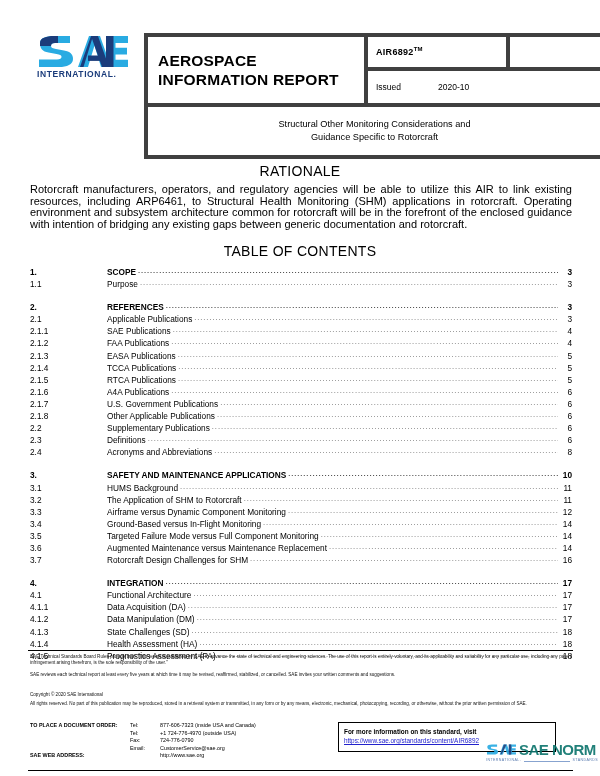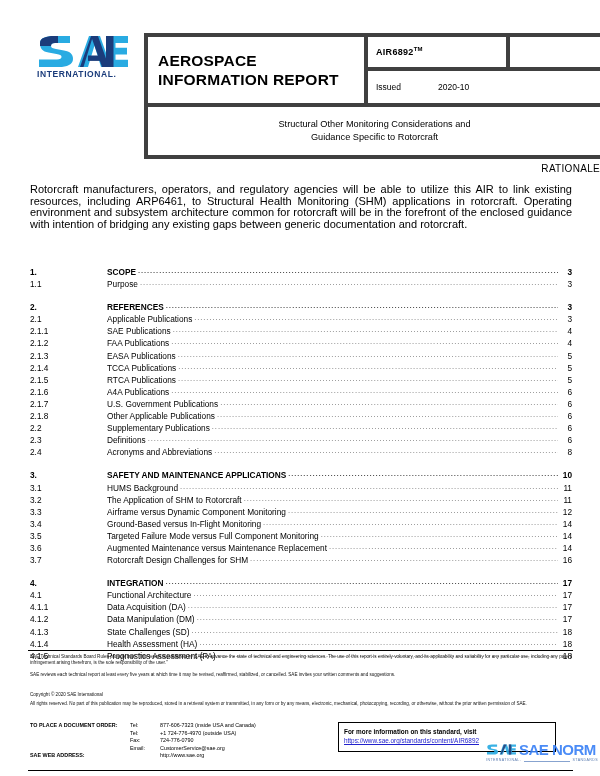--- a/index.html
+++ b/index.html
@@ -106,22 +106,22 @@
   }
   .title-line {
     font-size: 9.2px;
     line-height: 13px;
   }
 
   
   .section-head {
     position: absolute;
     width: 100%;
-    text-align: right;
-    font-size: 10px;
+    text-align: center;
+    font-size: 14px;
     letter-spacing: 0.3px;
   }
   #rationale-head { top: 163px; }
   #toc-head { top: 243px; }
 
   .rationale-body {
     position: absolute;
     left: 30px;
     top: 184px;
     width: 542px;
@@ -238,21 +238,21 @@
     left: 486px;
     top: 742px;
     width: 112px;
     height: 30px;
     opacity: 0.92;
   }
   .wm-row { display: flex; align-items: center; }
   .wm-text {
     font-size: 15px;
     font-weight: bold;
-    color: #3b82f6;
+    color: #0f766e;
     letter-spacing: -0.5px;
     margin-left: 3px;
     line-height: 15px;
   }
   .wm-sub {
     display: flex;
     justify-content: space-between;
     font-size: 3.6px;
     color: #4b6fa8;
     letter-spacing: 0.4px;
@@ -319,20 +319,21 @@
           <div class="title-line">Guidance Specific to Rotorcraft</div>
         </td>
       </tr>
     </tbody>
       </table>
   </div>
 
   <div class="section-head" id="rationale-head">RATIONALE</div>
   <div class="rationale-body">Rotorcraft manufacturers, operators, and regulatory agencies will be able to utilize this AIR to link existing resources, including ARP6461, to Structural Health Monitoring (SHM) applications in rotorcraft. Operating environment and subsystem architecture common for rotorcraft will be in the forefront of the enclosed guidance with intention of bridging any existing gaps between generic documentation and rotorcraft.</div>
 
+  <div class="section-head" id="toc-head">TABLE OF CONTENTS</div>
   <div class="toc" id="toc-list">
       <div class="toc-row bold">
         <span class="toc-num">1.</span>
         <span class="toc-label">SCOPE</span>
         <span class="toc-dots">...............................................................................................................................................................</span>
         <span class="toc-page">3</span>
       </div>
       <div class="toc-row">
         <span class="toc-num">1.1</span>
         <span class="toc-label">Purpose</span>

